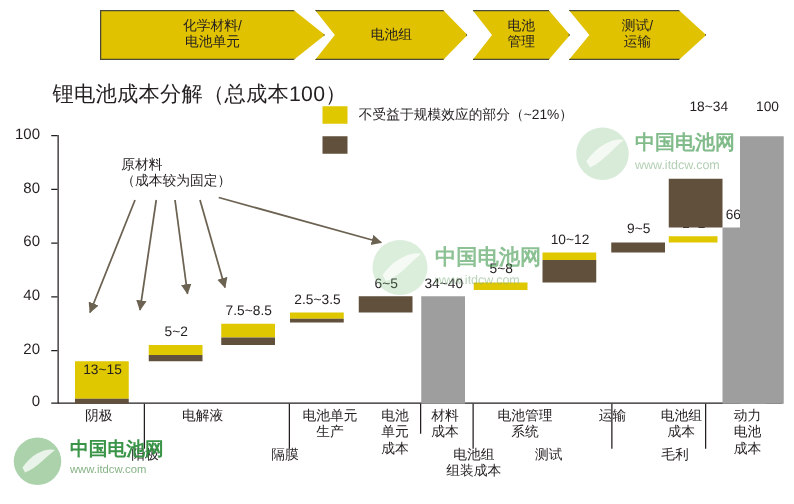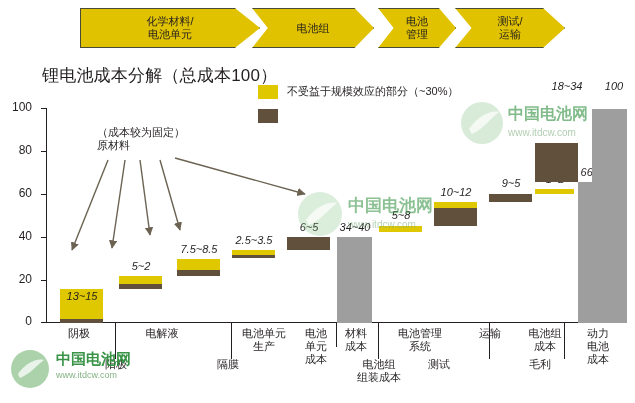--- a/index.html
+++ b/index.html
@@ -51,21 +51,21 @@
   .ytick{position:absolute;left:-5px;width:5px;height:1px;background:#231f20;}
   .ylab{position:absolute;font-size:12px;color:#231f20;text-align:right;width:28px;}
 
   .bar{position:absolute;}
   .bar .seg{position:absolute;left:0;width:100%;}
   .seg.y{background:#e0c800;}
   .seg.b{background:#60503c;}
   .seg.g{background:#9e9e9e;}
   .bar-lbl{
     position:absolute;font-size:11px;color:#231f20;
-    white-space:nowrap;text-align:center;font-style:italic;
+    white-space:nowrap;text-align:center;
   }
 
   
   .annot{
     position:absolute;left:97px;top:126px;
     font-size:11px;line-height:13px;color:#231f20;white-space:nowrap;
   }
   .arrows{position:absolute;left:0;top:0;width:635px;height:403px;pointer-events:none;}
 
   
@@ -109,21 +109,21 @@
         <span>运输</span>
       </div>
     </div>
   </div>
 
   <div class="chart-title">锂电池成本分解（总成本100）</div>
 
   <div class="legend">
     <div class="legend-row">
       <div class="legend-sw yellow"></div>
-      <div class="legend-lbl">不受益于规模效应的部分（~30%）</div>
+      <div class="legend-lbl">不受益于规模效应的部分（~21%）</div>
     </div>
     <div class="legend-row">
       <div class="legend-sw brown"></div>
     </div>
   </div>
 
   <div class="plot">
     <div class="axis-v"></div>
     <div class="axis-h"></div>
 
@@ -207,22 +207,22 @@
 
     <div class="bar" style="left:546px;width:35px;top:1px;height:214px">
       <div class="seg g" style="top:0;height:214px"></div>
     </div>
   </div>
 
   <div class="bar-lbl" style="position:absolute;left:539px;top:80px;width:56px;text-align:center">18~34</div>
   <div class="bar-lbl" style="position:absolute;left:594px;top:80px;width:40px;text-align:center">100</div>
 
   <div class="annot">
+    <div>原材料</div>
     <div>（成本较为固定）</div>
-    <div>原材料</div>
   </div>
 
   <svg class="arrows" viewBox="0 0 635 403">
     <defs>
       <marker id="ah" markerWidth="7" markerHeight="7" refX="5.5" refY="3" orient="auto">
         <path d="M0,0 L6,3 L0,6 z" fill="#6b6252"></path>
       </marker>
     </defs>
     <g stroke="#6b6252" stroke-width="1.4" fill="none" marker-end="url(#ah)">
       <path d="M108,160 L72,250"></path>

